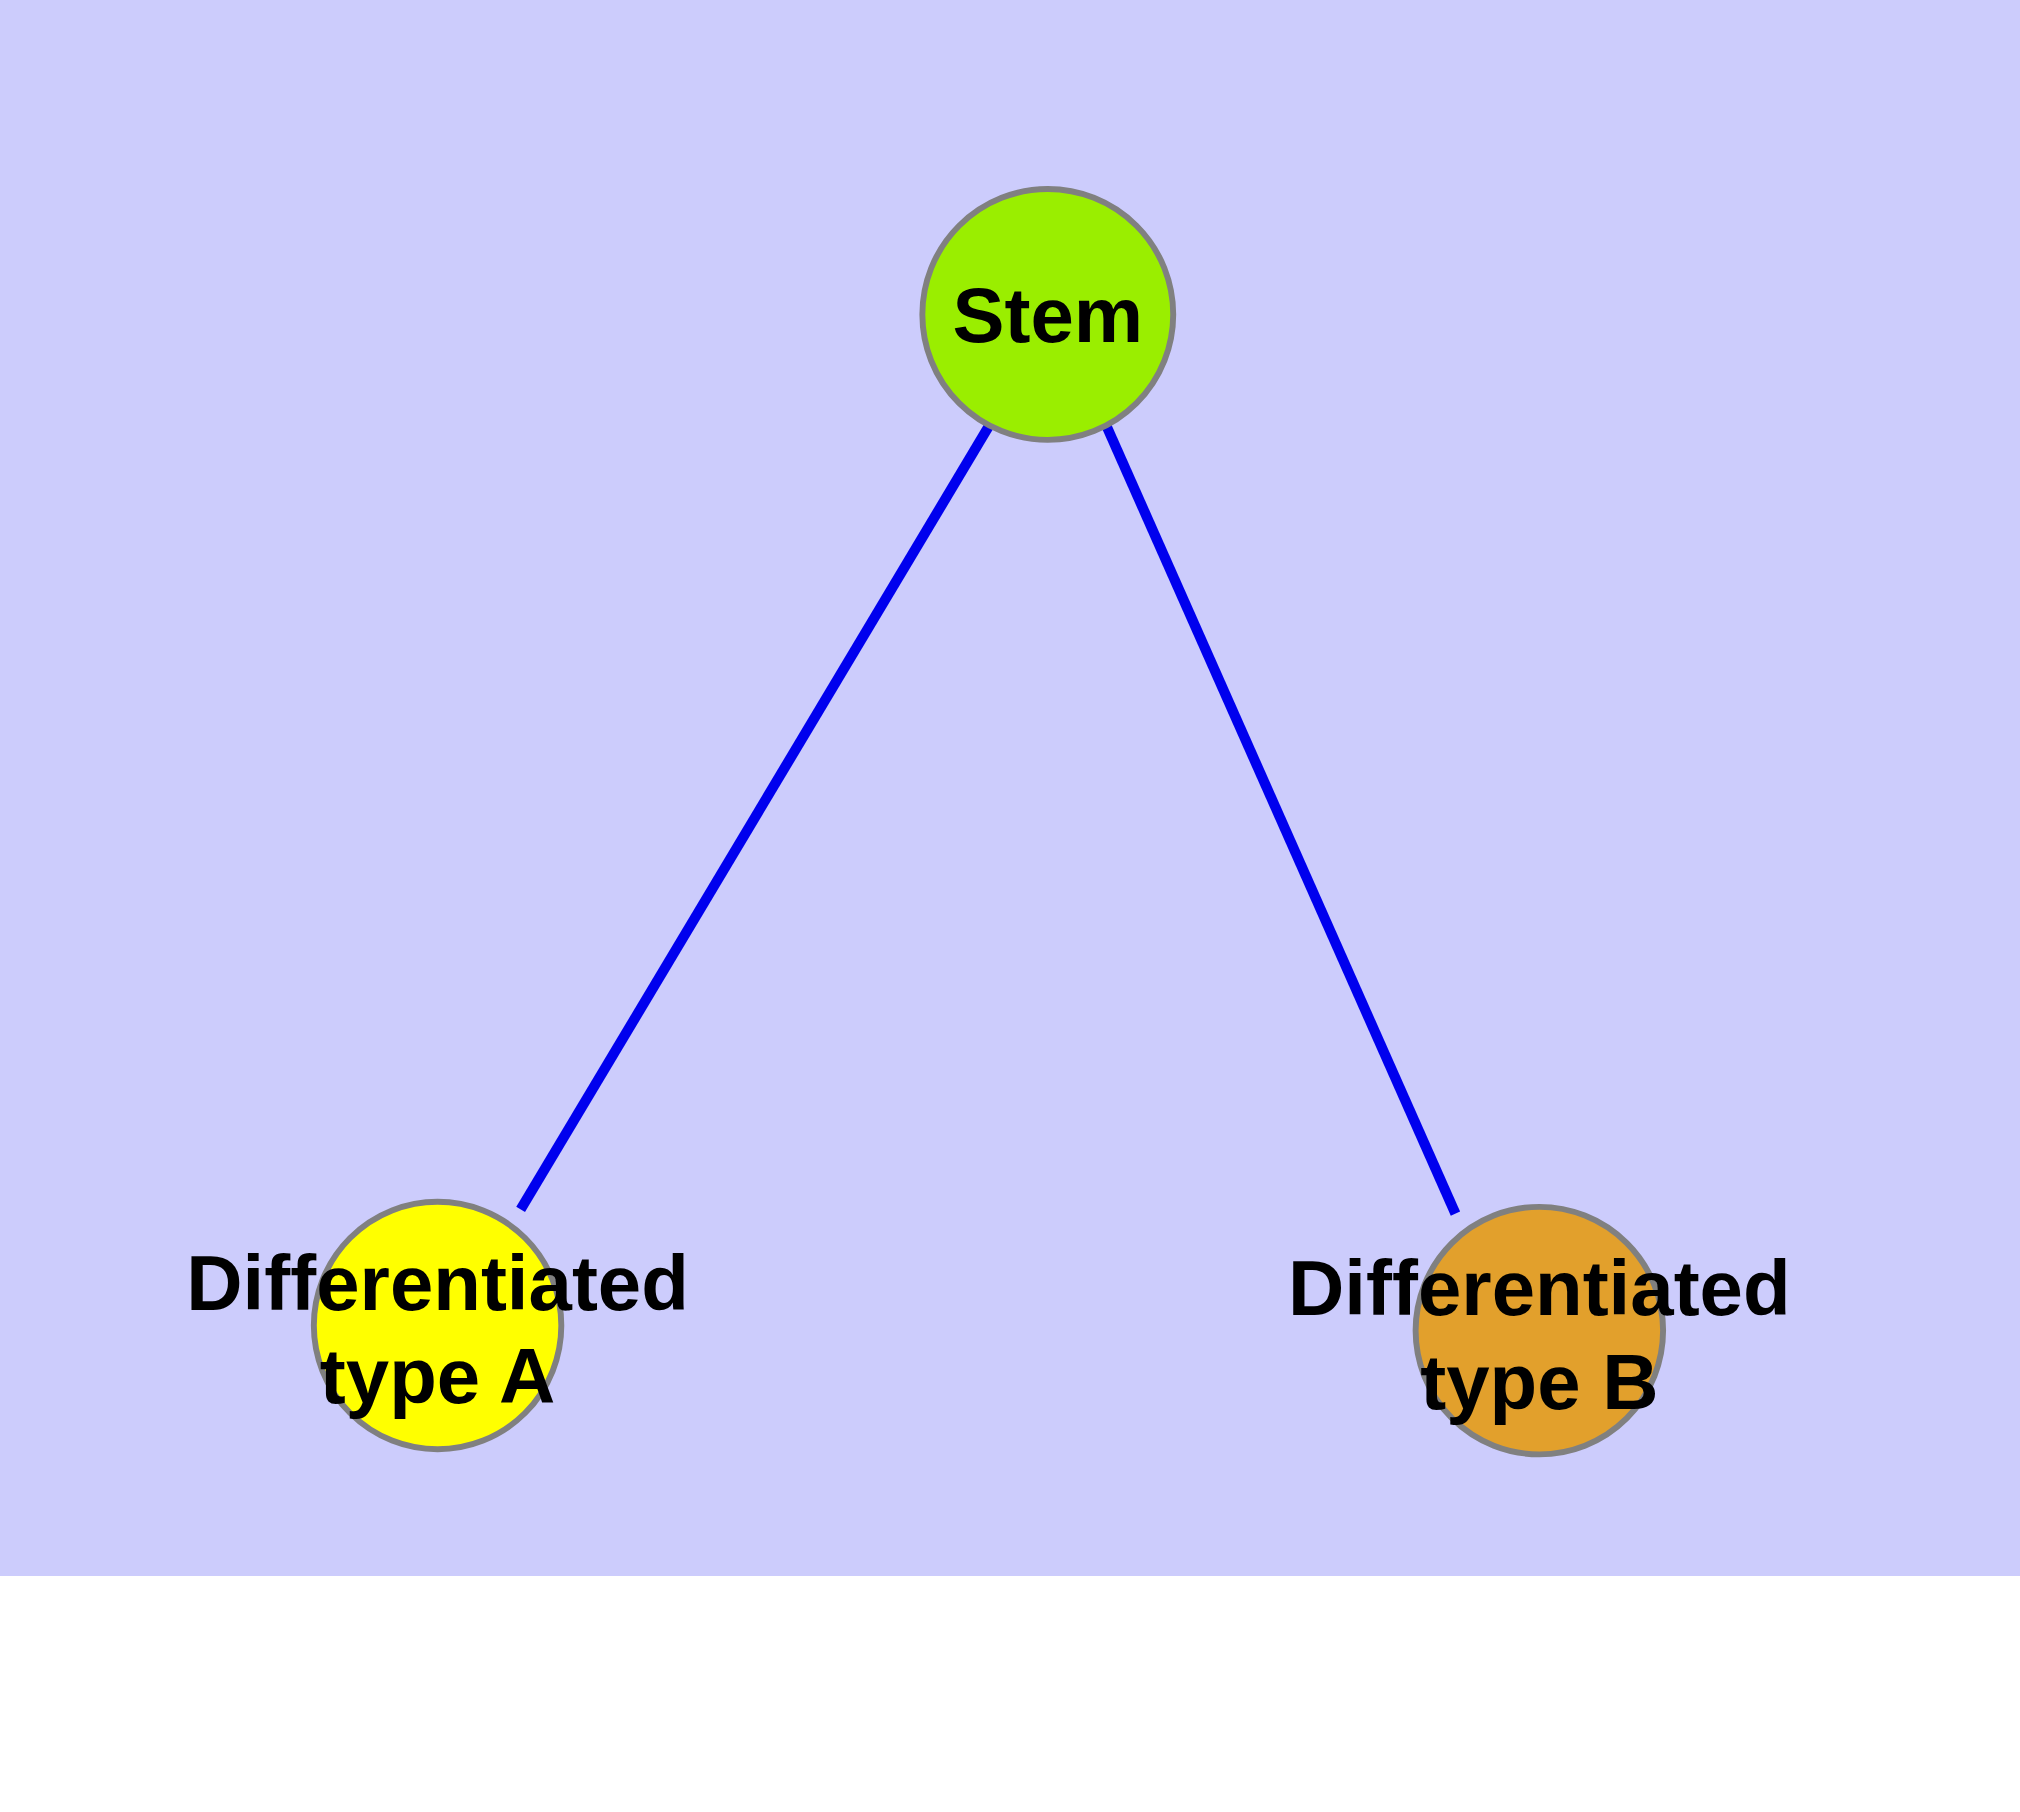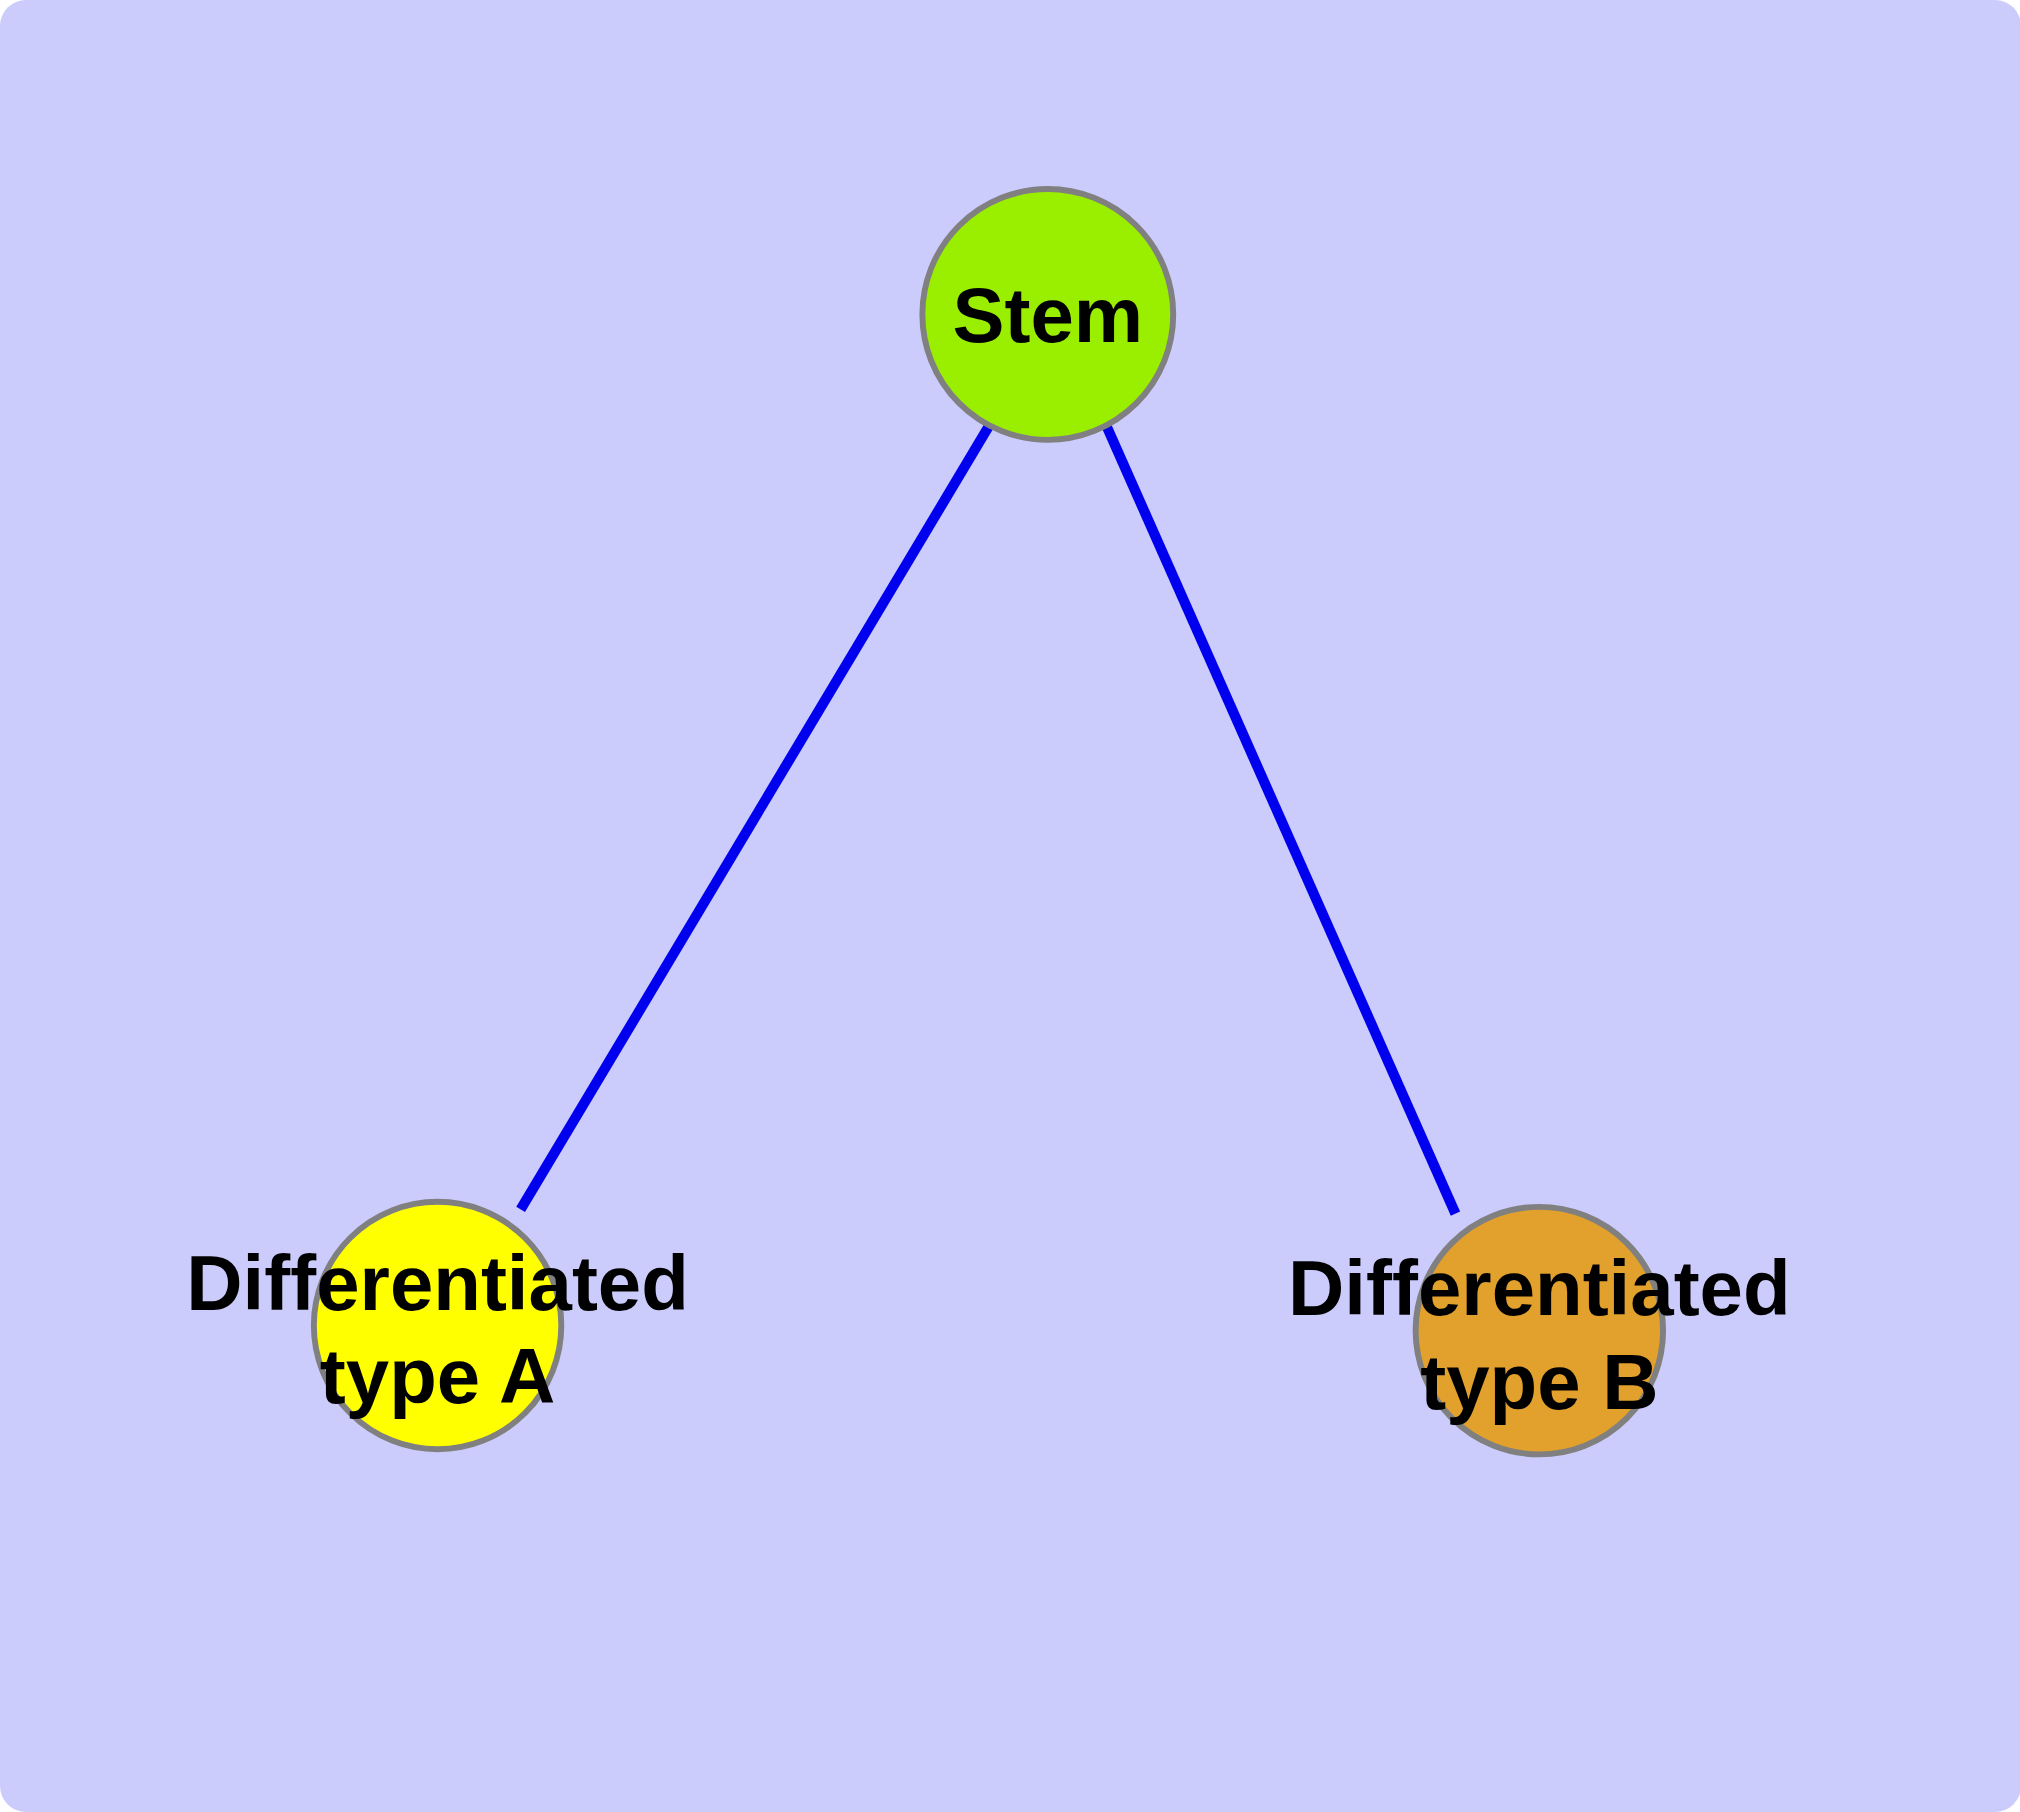--- a/index.html
+++ b/index.html
@@ -33,21 +33,21 @@
     font-weight: bold;
     fill: #000000;
     text-anchor: middle;
     font-family: "Liberation Sans", sans-serif;
     paint-order: normal;
   }
 </style>
 </head>
 <body>
 
-<div id="canvas" style="width: 2021px; height: 1812px; border-radius: 26px;">
+<div id="canvas" style="width: 2021px; height: 1576px;">
 
   <div id="bg-rect" style="background: rgb(204, 204, 252); width: 2021px; height: 1812px;"></div>
 
   <svg id="graph-svg" viewBox="0 0 2384 2138" style="width: 2021px; height: 1812px;">
 
     <g>
       <line class="graph-edge" x1="1167" y1="502" x2="614" y2="1427" stroke="#0000ee" stroke-width="12" stroke-linecap="butt"></line>
       <line class="graph-edge" x1="1305" y1="502" x2="1717" y2="1432" stroke="#0000ee" stroke-width="12" stroke-linecap="butt"></line>
     </g>
 

